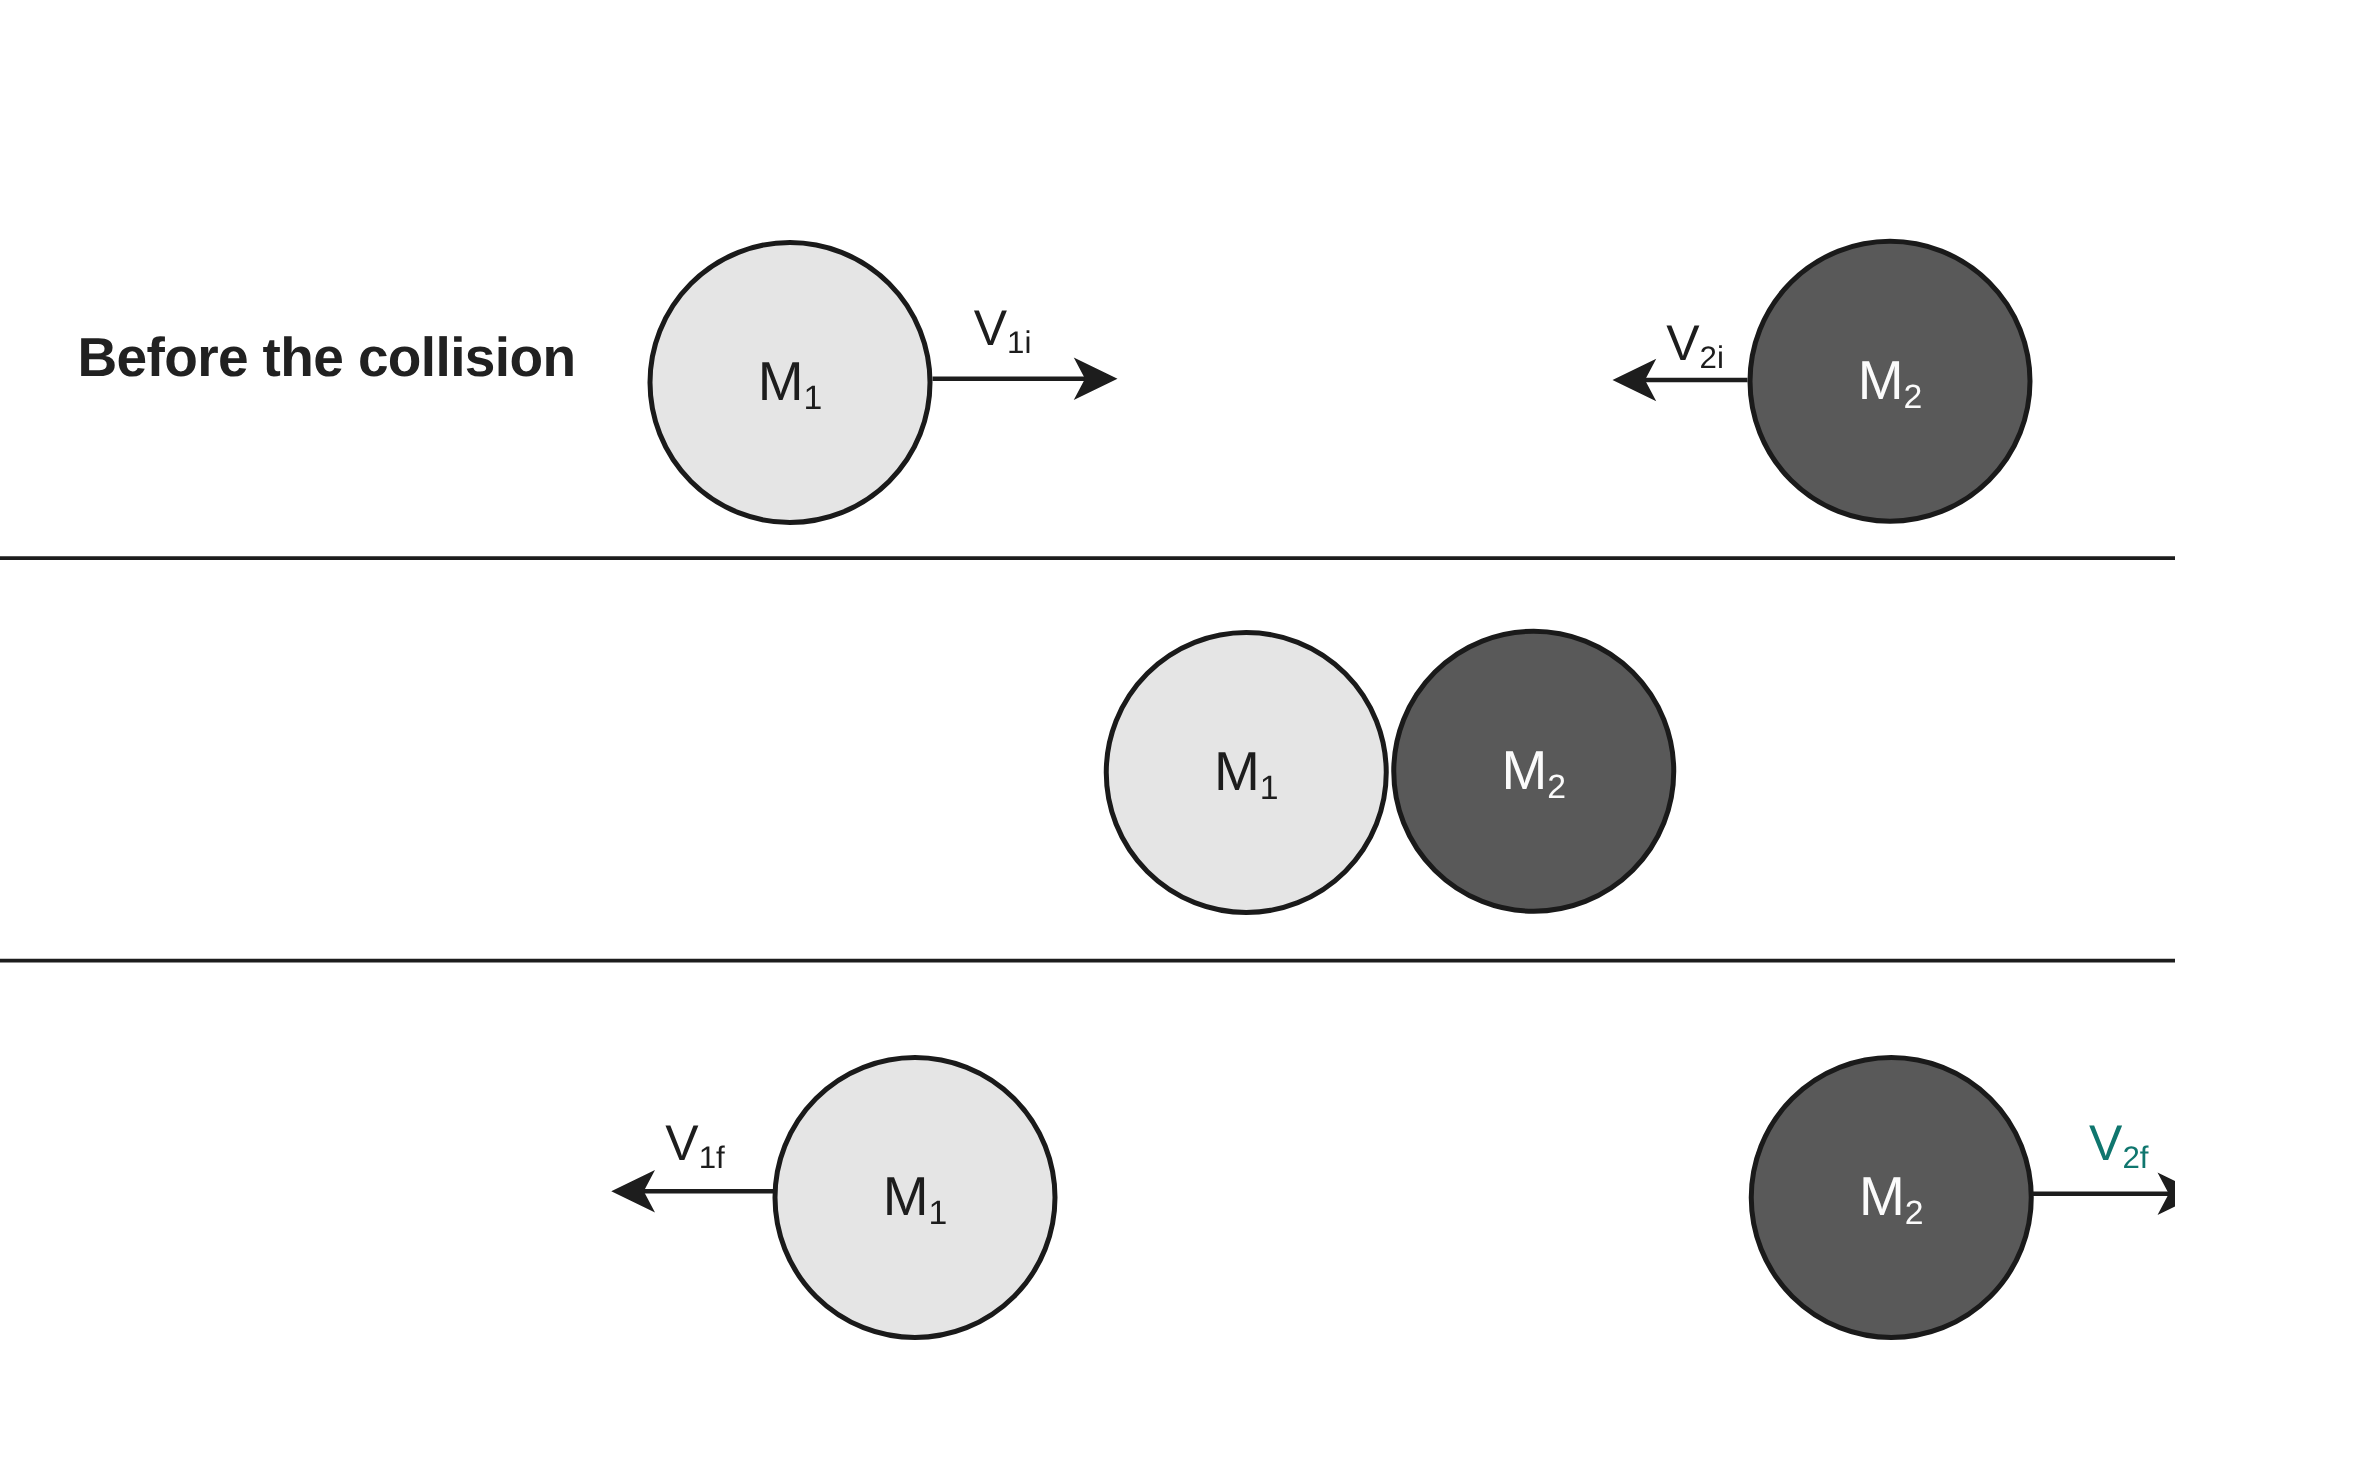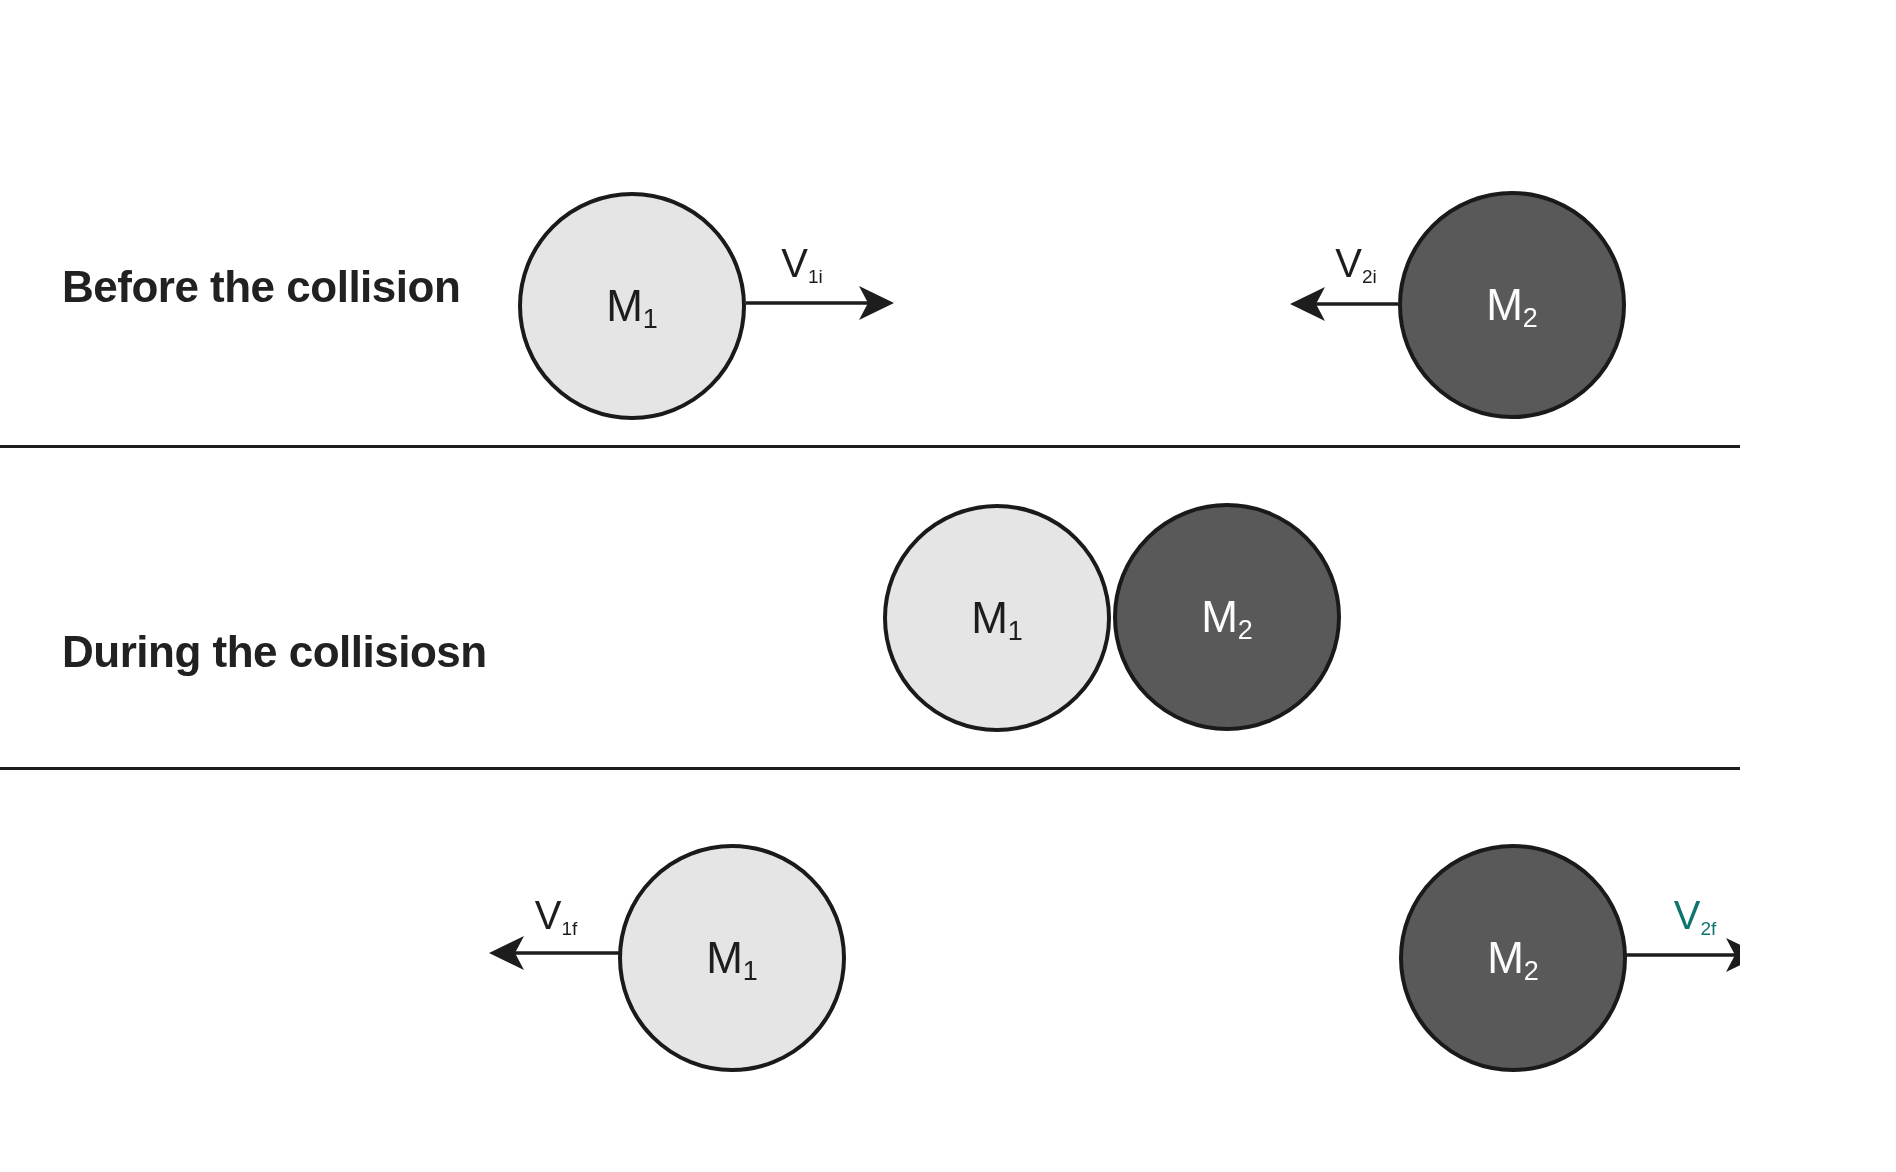--- a/index.html
+++ b/index.html
@@ -43,21 +43,21 @@
     vertical-align: -7px;
   }
   .vel-label {
     position: absolute;
     transform: translateX(-50%);
     font-size: 40px;
     line-height: 1;
     white-space: nowrap;
   }
   .vel-label sub {
-    font-size: 19px;
+    font-size: 25px;
     line-height: 0;
     vertical-align: -6px;
   }
   .arrow {
     position: absolute;
     display: block;
   }
   .divider {
     position: absolute;
     left: 0;
@@ -70,21 +70,21 @@
   #title-after  { top: 931px; }
 
   #ball-before-m1 { left: 518px;  top: 192px; }
   #ball-before-m2 { left: 1398px; top: 191px; }
   #ball-during-m1 { left: 883px;  top: 504px; }
   #ball-during-m2 { left: 1113px; top: 503px; }
   #ball-after-m1  { left: 618px;  top: 844px; }
   #ball-after-m2  { left: 1399px; top: 844px; }
 
   #label-v1i { left: 802px;  top: 243px; }
-  #label-v2i { left: 1356px; top: 243px; }
+  #label-v2i { left: 1356px; top: 255px; }
   #label-v1f { left: 556px;  top: 895px; }
   #label-v2f { left: 1695px; top: 895px; }
 
   #arrow-v1i { left: 740px;  top: 281px; }
   #arrow-v2i { left: 1280px; top: 282px; }
   #arrow-v1f { left: 479px;  top: 931px; }
   #arrow-v2f { left: 1621px; top: 933px; }
 
   #divider-1 { top: 445px; }
   #divider-2 { top: 767px; }
@@ -113,21 +113,20 @@
     <line x1="35" y1="22" x2="118" y2="22" stroke-width="3.5" style="stroke: rgb(29, 29, 29);"></line>
     <polygon points="10,22 45,5 36,22 45,39" style="fill: rgb(29, 29, 29);"></polygon>
   </svg>
 
   <div class="ball" id="ball-before-m2" style="background: rgb(89, 89, 89); border-color: rgb(26, 26, 26);">
     <span class="mass-label" style="color: rgb(251, 251, 251);"><span>M</span><sub>2</sub></span>
   </div>
 
   <div class="divider" id="divider-1" style="background: rgb(29, 29, 29);"></div>
 
-  <h2 class="panel-title" id="title-during" style="color: rgb(33, 33, 33);">During the collisiosn</h2>
 
   <div class="ball" id="ball-during-m1" style="background: rgb(229, 229, 229); border-color: rgb(26, 26, 26);">
     <span class="mass-label" style="color: rgb(29, 29, 29);"><span>M</span><sub>1</sub></span>
   </div>
 
   <div class="ball" id="ball-during-m2" style="background: rgb(89, 89, 89); border-color: rgb(26, 26, 26);">
     <span class="mass-label" style="color: rgb(251, 251, 251);"><span>M</span><sub>2</sub></span>
   </div>
 
   <div class="divider" id="divider-2" style="background: rgb(29, 29, 29);"></div>

